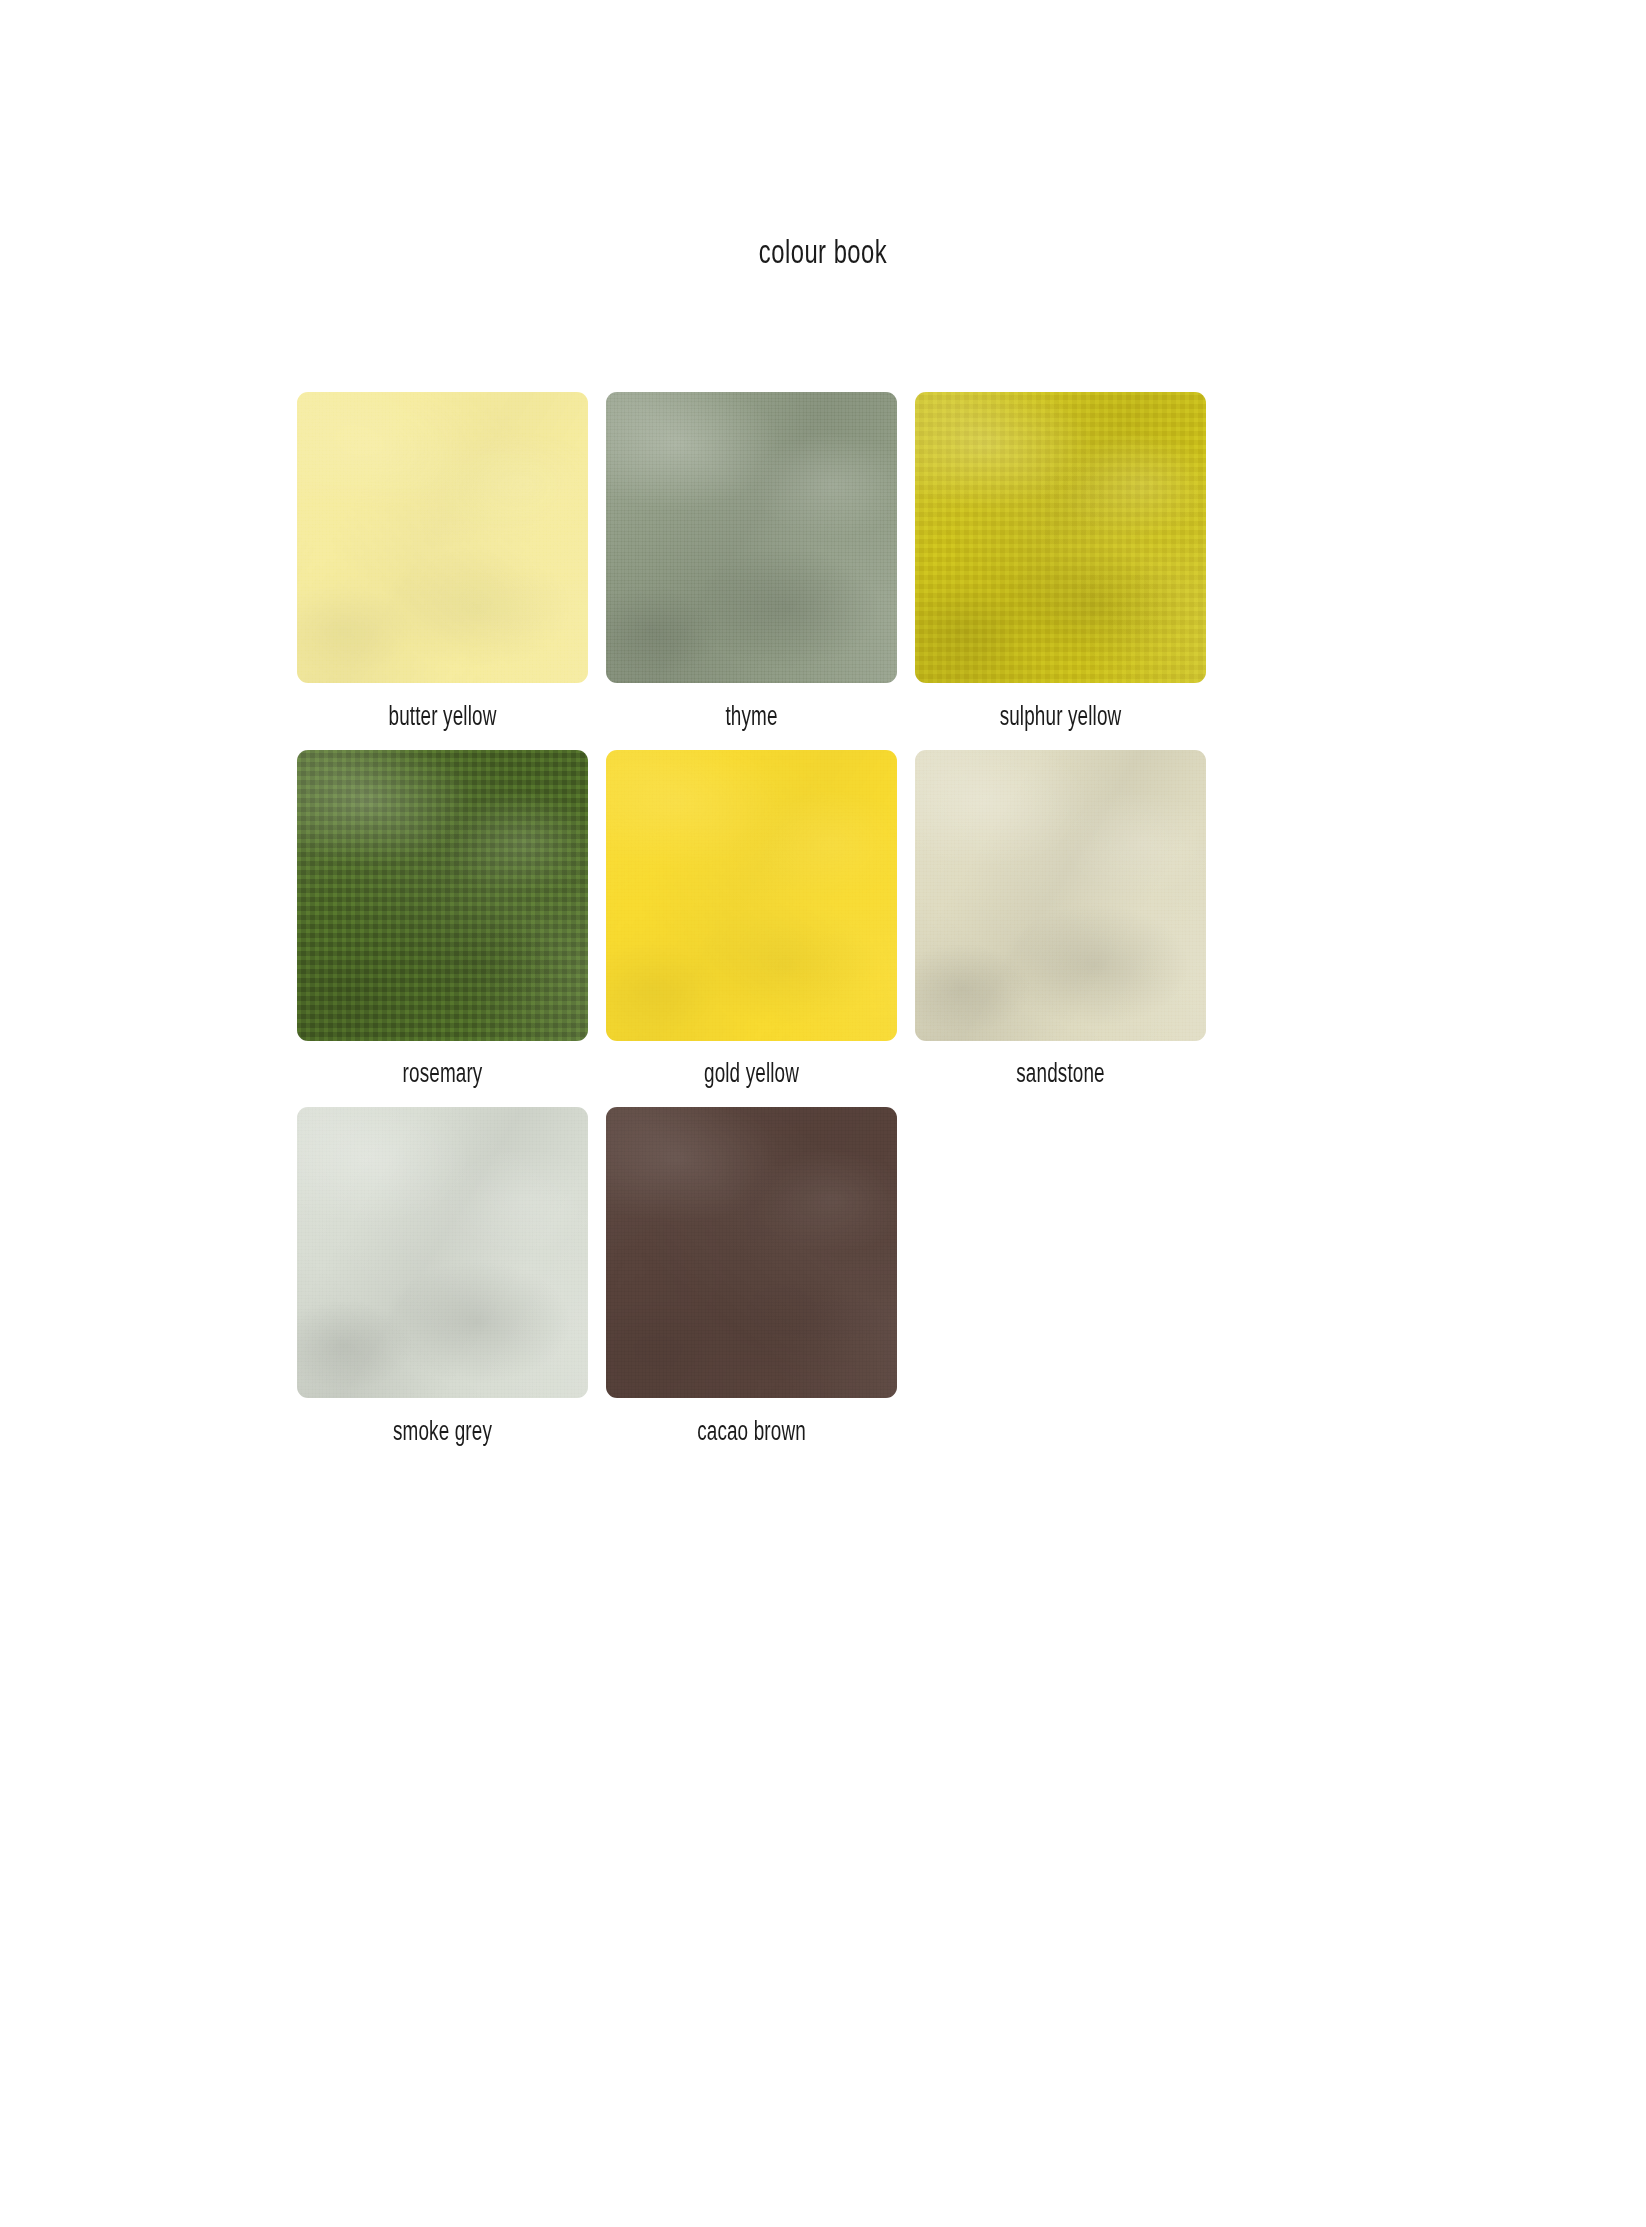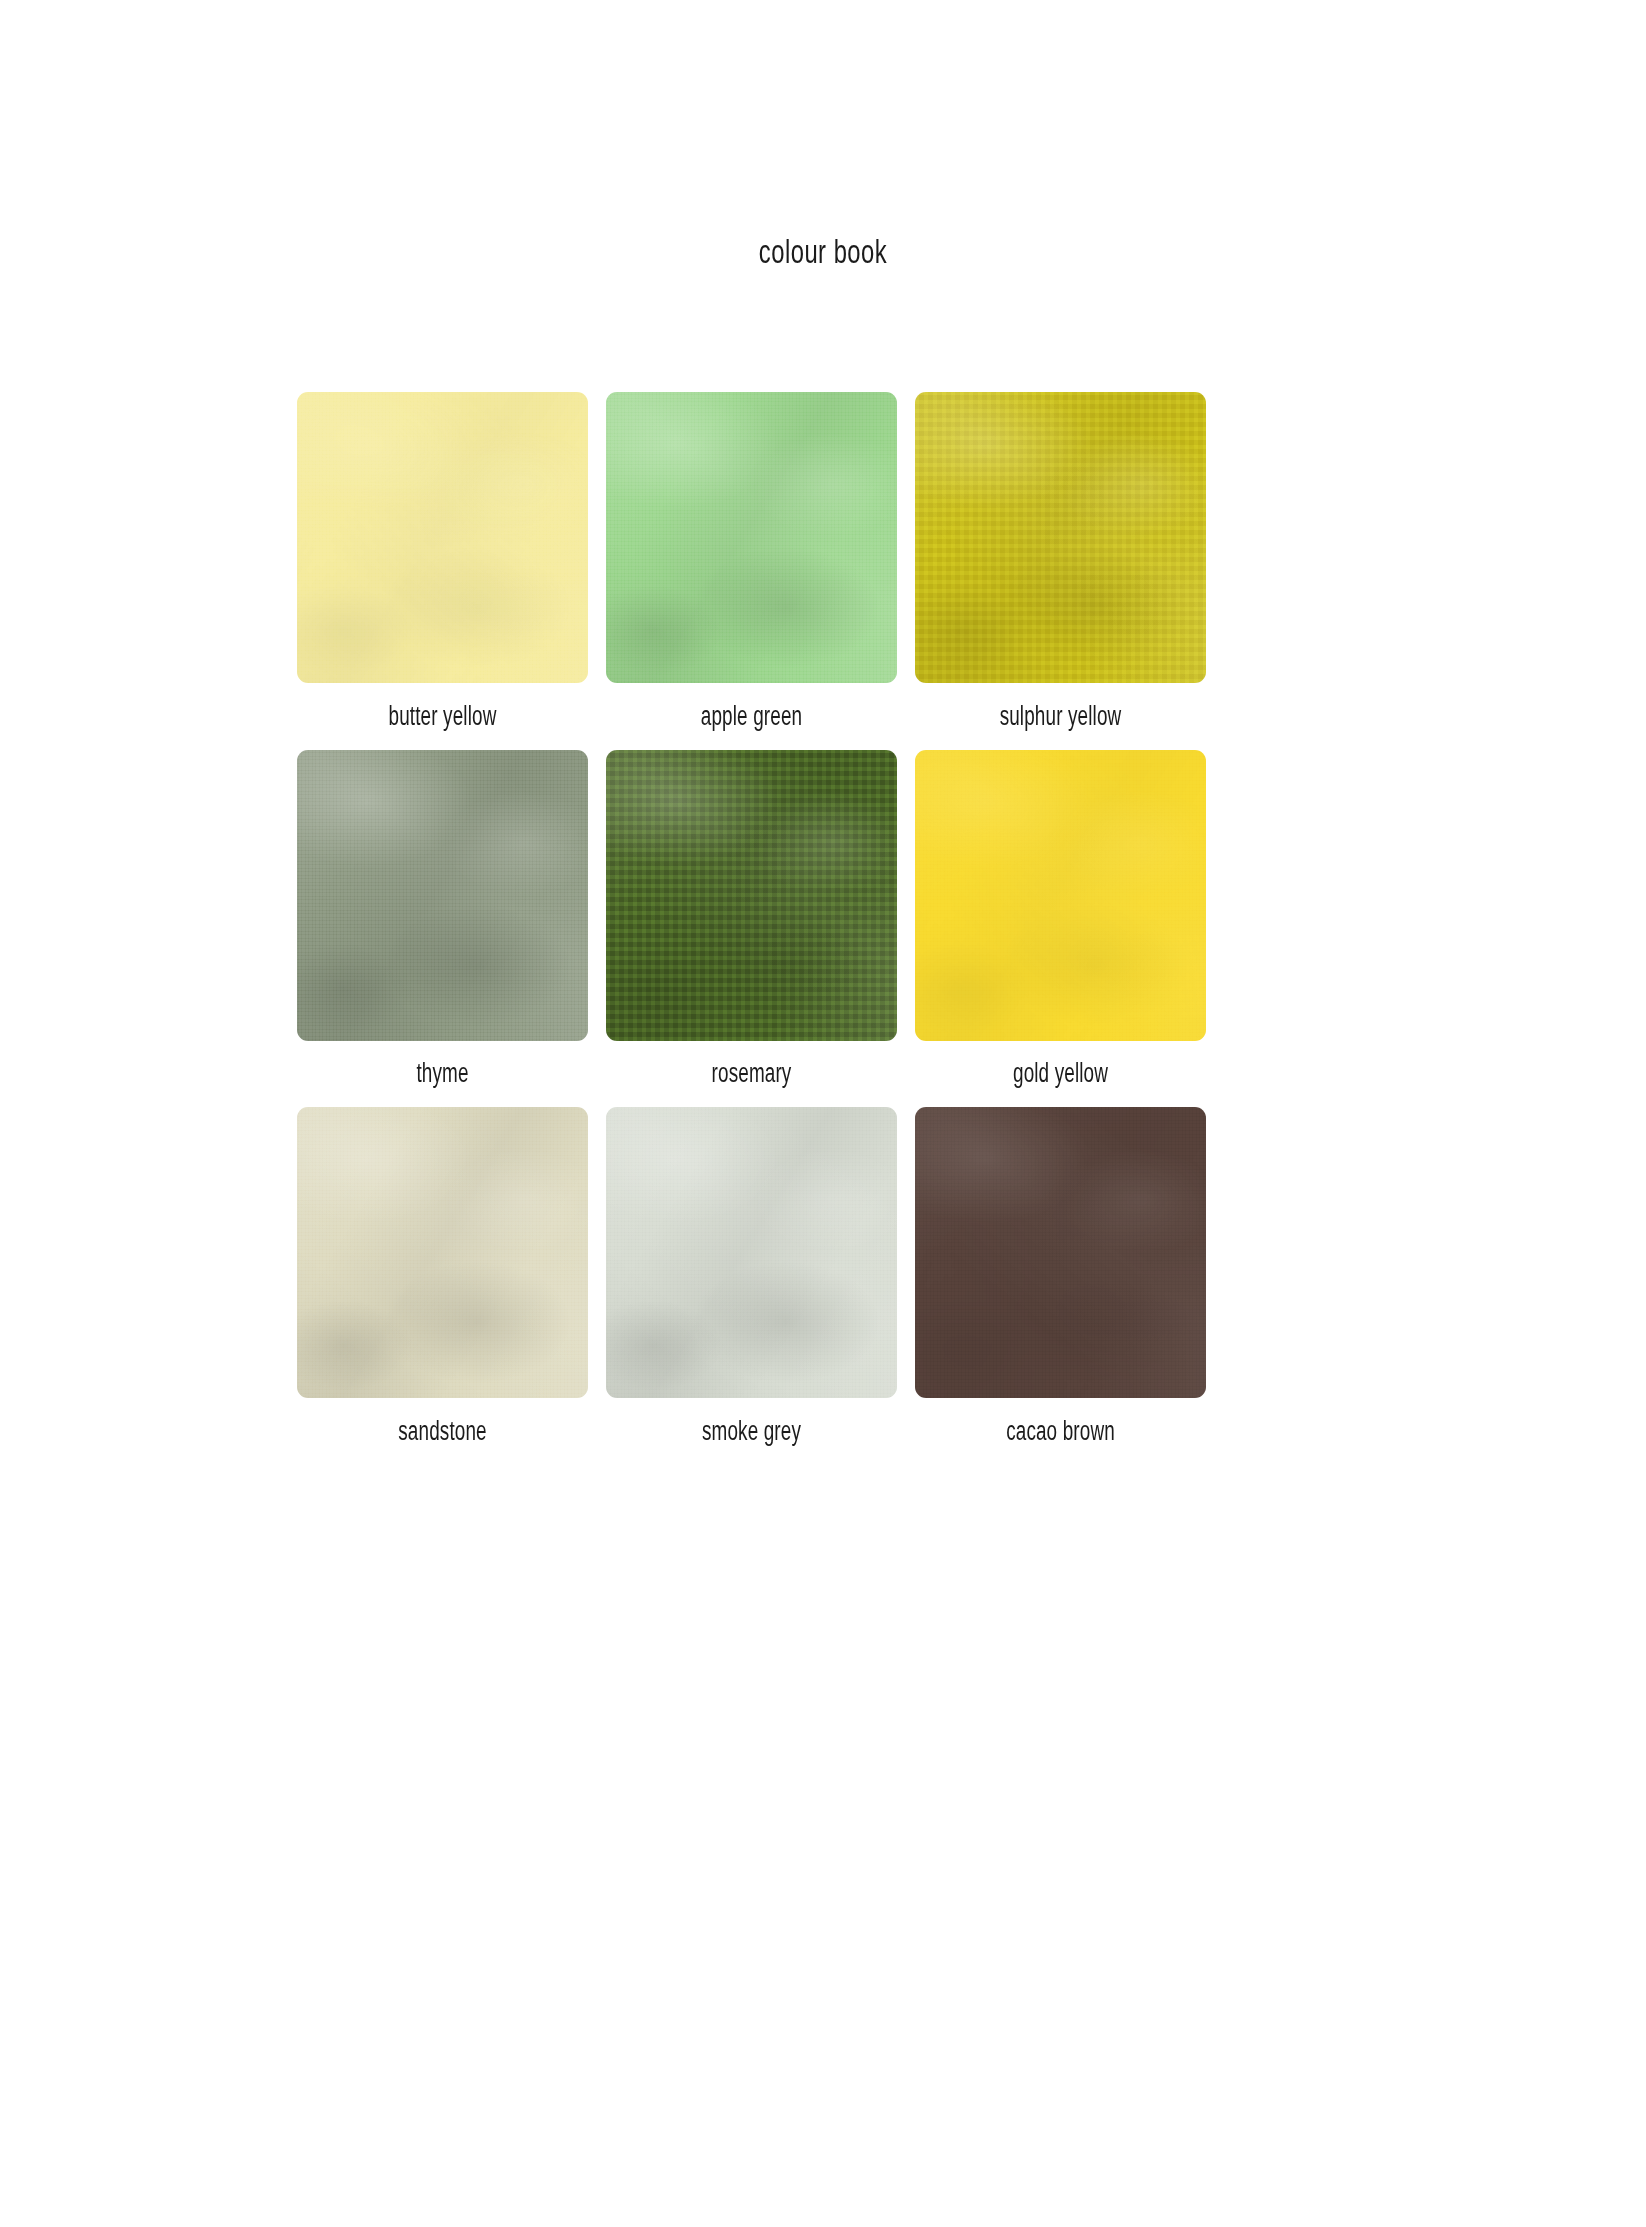--- a/index.html
+++ b/index.html
@@ -160,35 +160,31 @@
 
   <div class="page-title">colour book</div>
 
   <div class="swatch-grid">
 
     <div class="swatch-cell">
       <div class="swatch-chip smooth" style="background-color: rgb(246, 236, 158);"></div>
       <div class="swatch-label">butter yellow</div>
     </div>
 
-    <div class="swatch-cell">
-      <div class="swatch-chip crinkle" style="background-color: rgb(155, 214, 141);"></div>
-      <div class="swatch-label">apple green</div>
+
+    <div class="swatch-cell">
+      <div class="swatch-chip crinkle" style="background-color: rgb(139, 151, 128);"></div>
+      <div class="swatch-label">thyme</div>
     </div>
 
     <div class="swatch-cell">
       <div class="swatch-chip weave" style="background-color: rgb(204, 193, 29);"></div>
       <div class="swatch-label">sulphur yellow</div>
     </div>
 
-    <div class="swatch-cell">
-      <div class="swatch-chip crinkle" style="background-color: rgb(139, 151, 128);"></div>
-      <div class="swatch-label">thyme</div>
-    </div>
-
 
     <div class="swatch-cell">
       <div class="swatch-chip weave" style="background-color: rgb(79, 108, 41);"></div>
       <div class="swatch-label">rosemary</div>
     </div>
 
     <div class="swatch-cell">
       <div class="swatch-chip smooth" style="background-color: rgb(248, 218, 47);"></div>
       <div class="swatch-label">gold yellow</div>
     </div>

